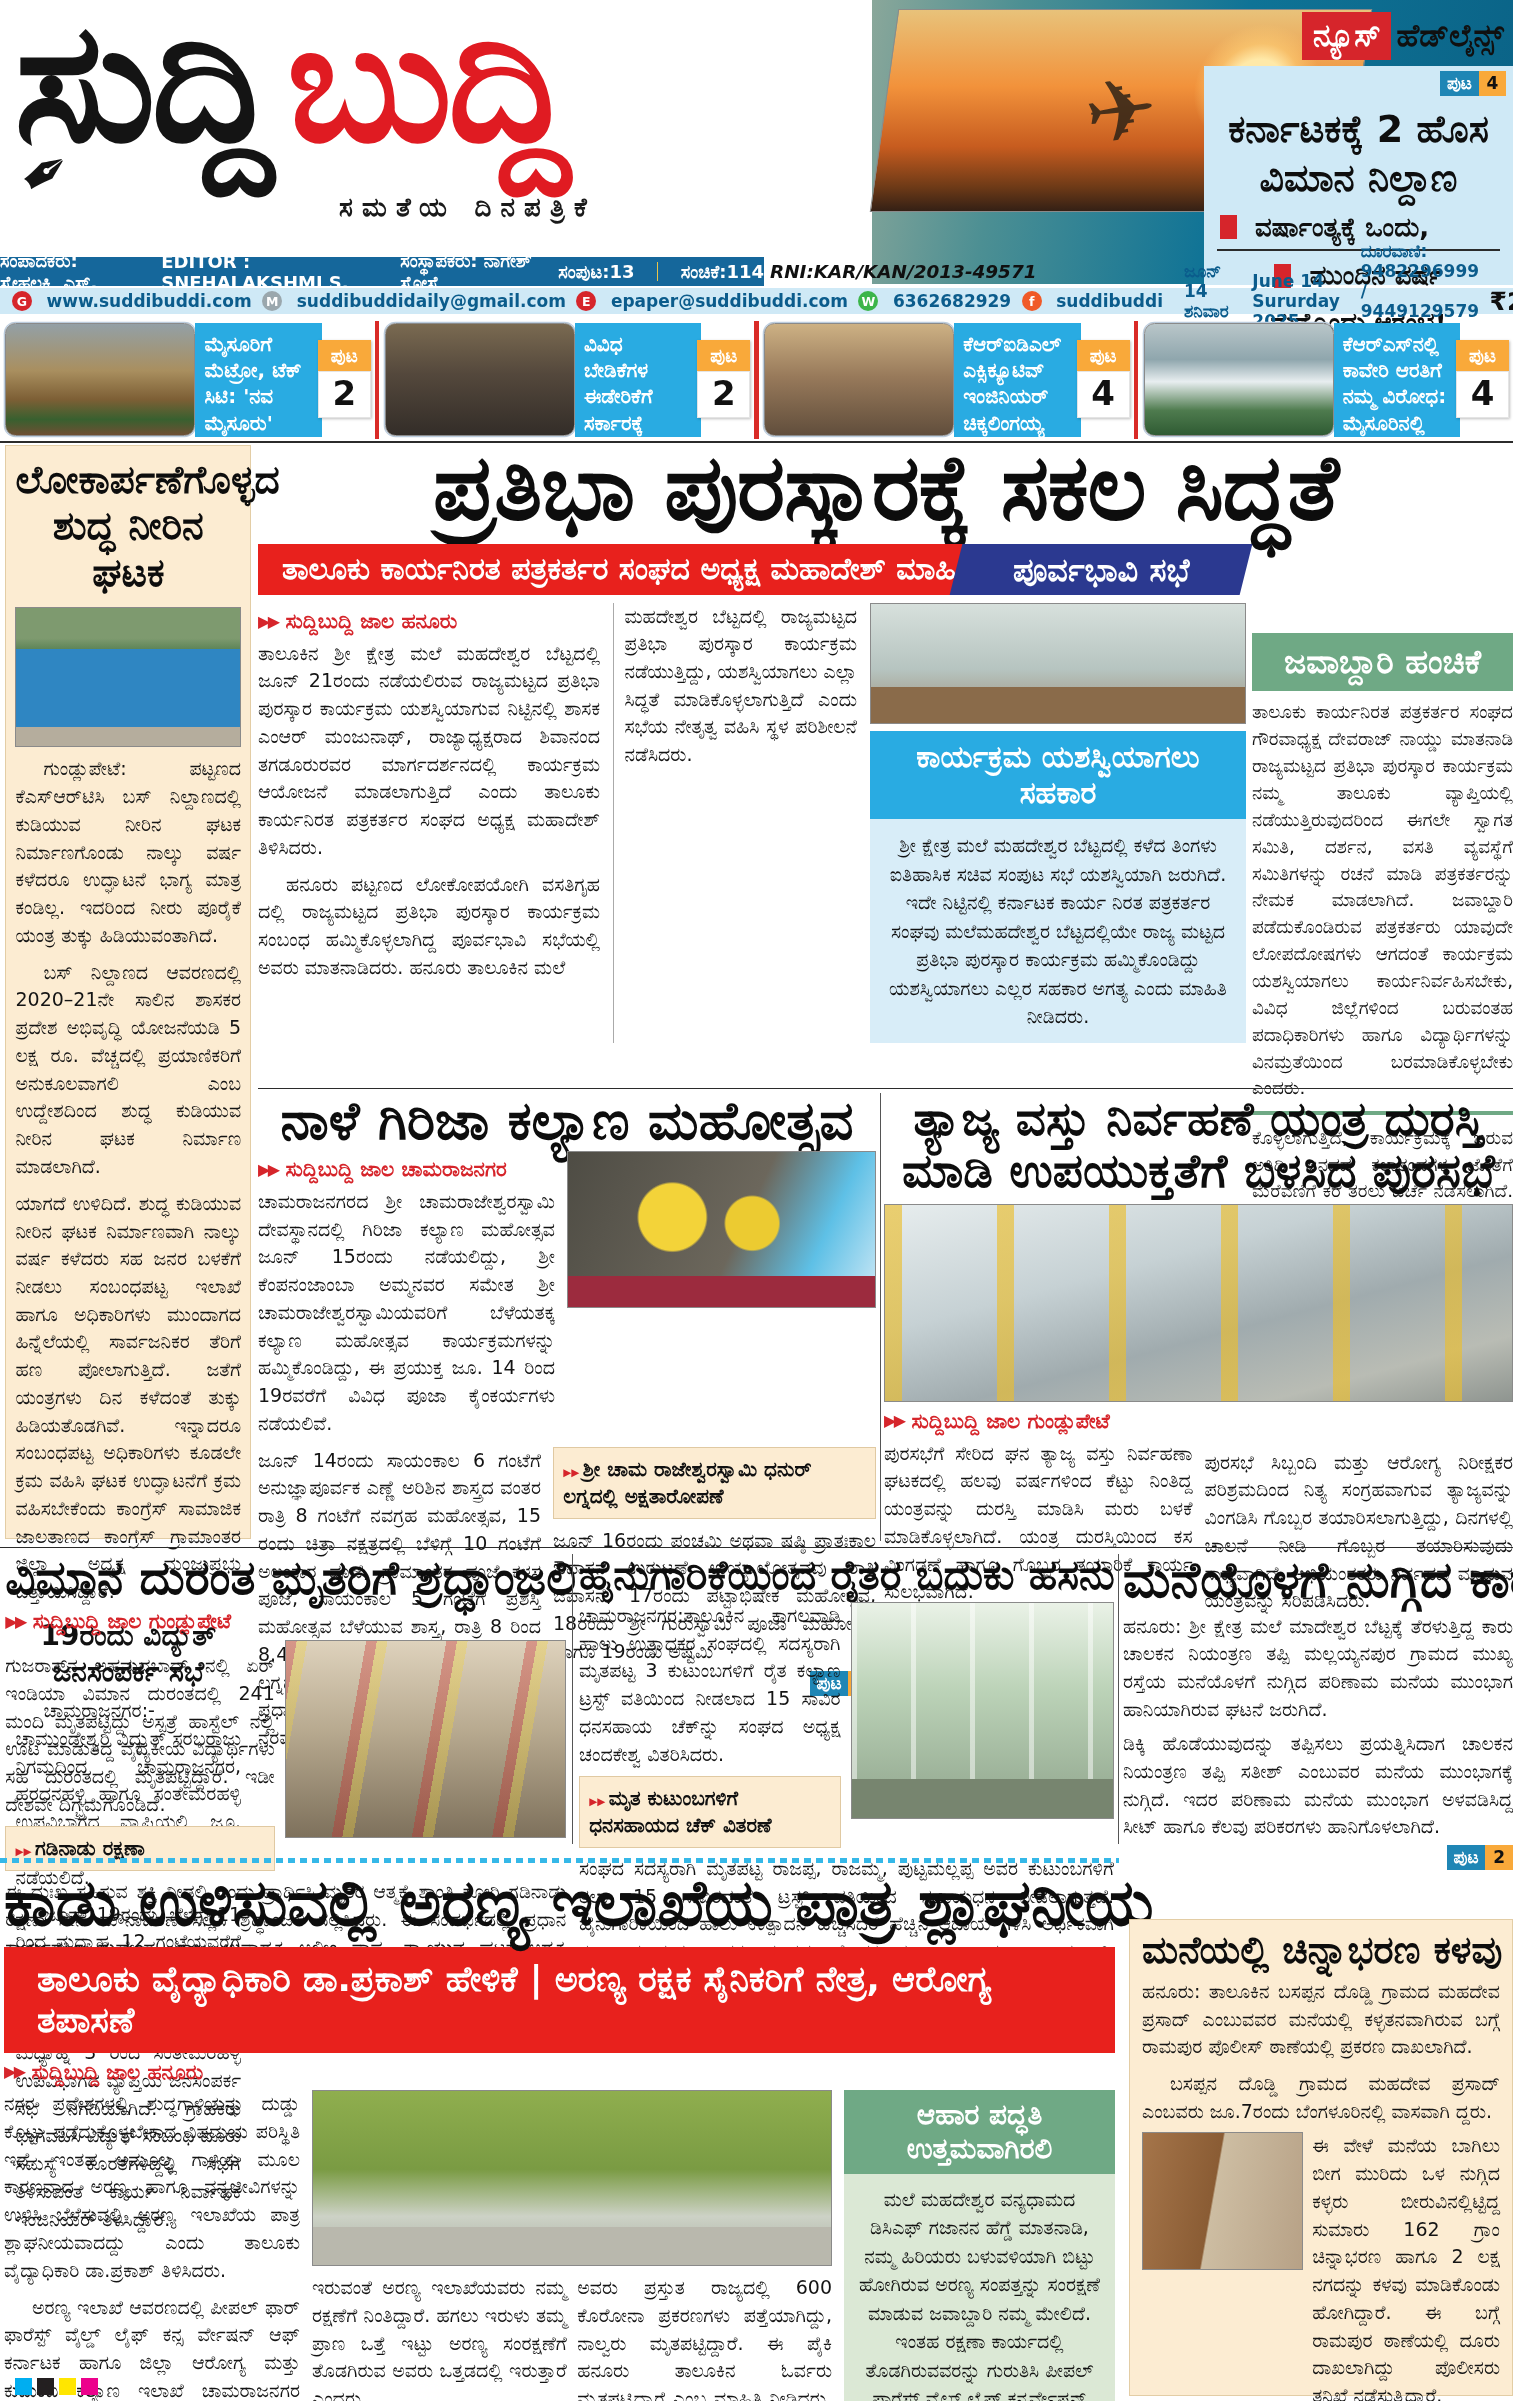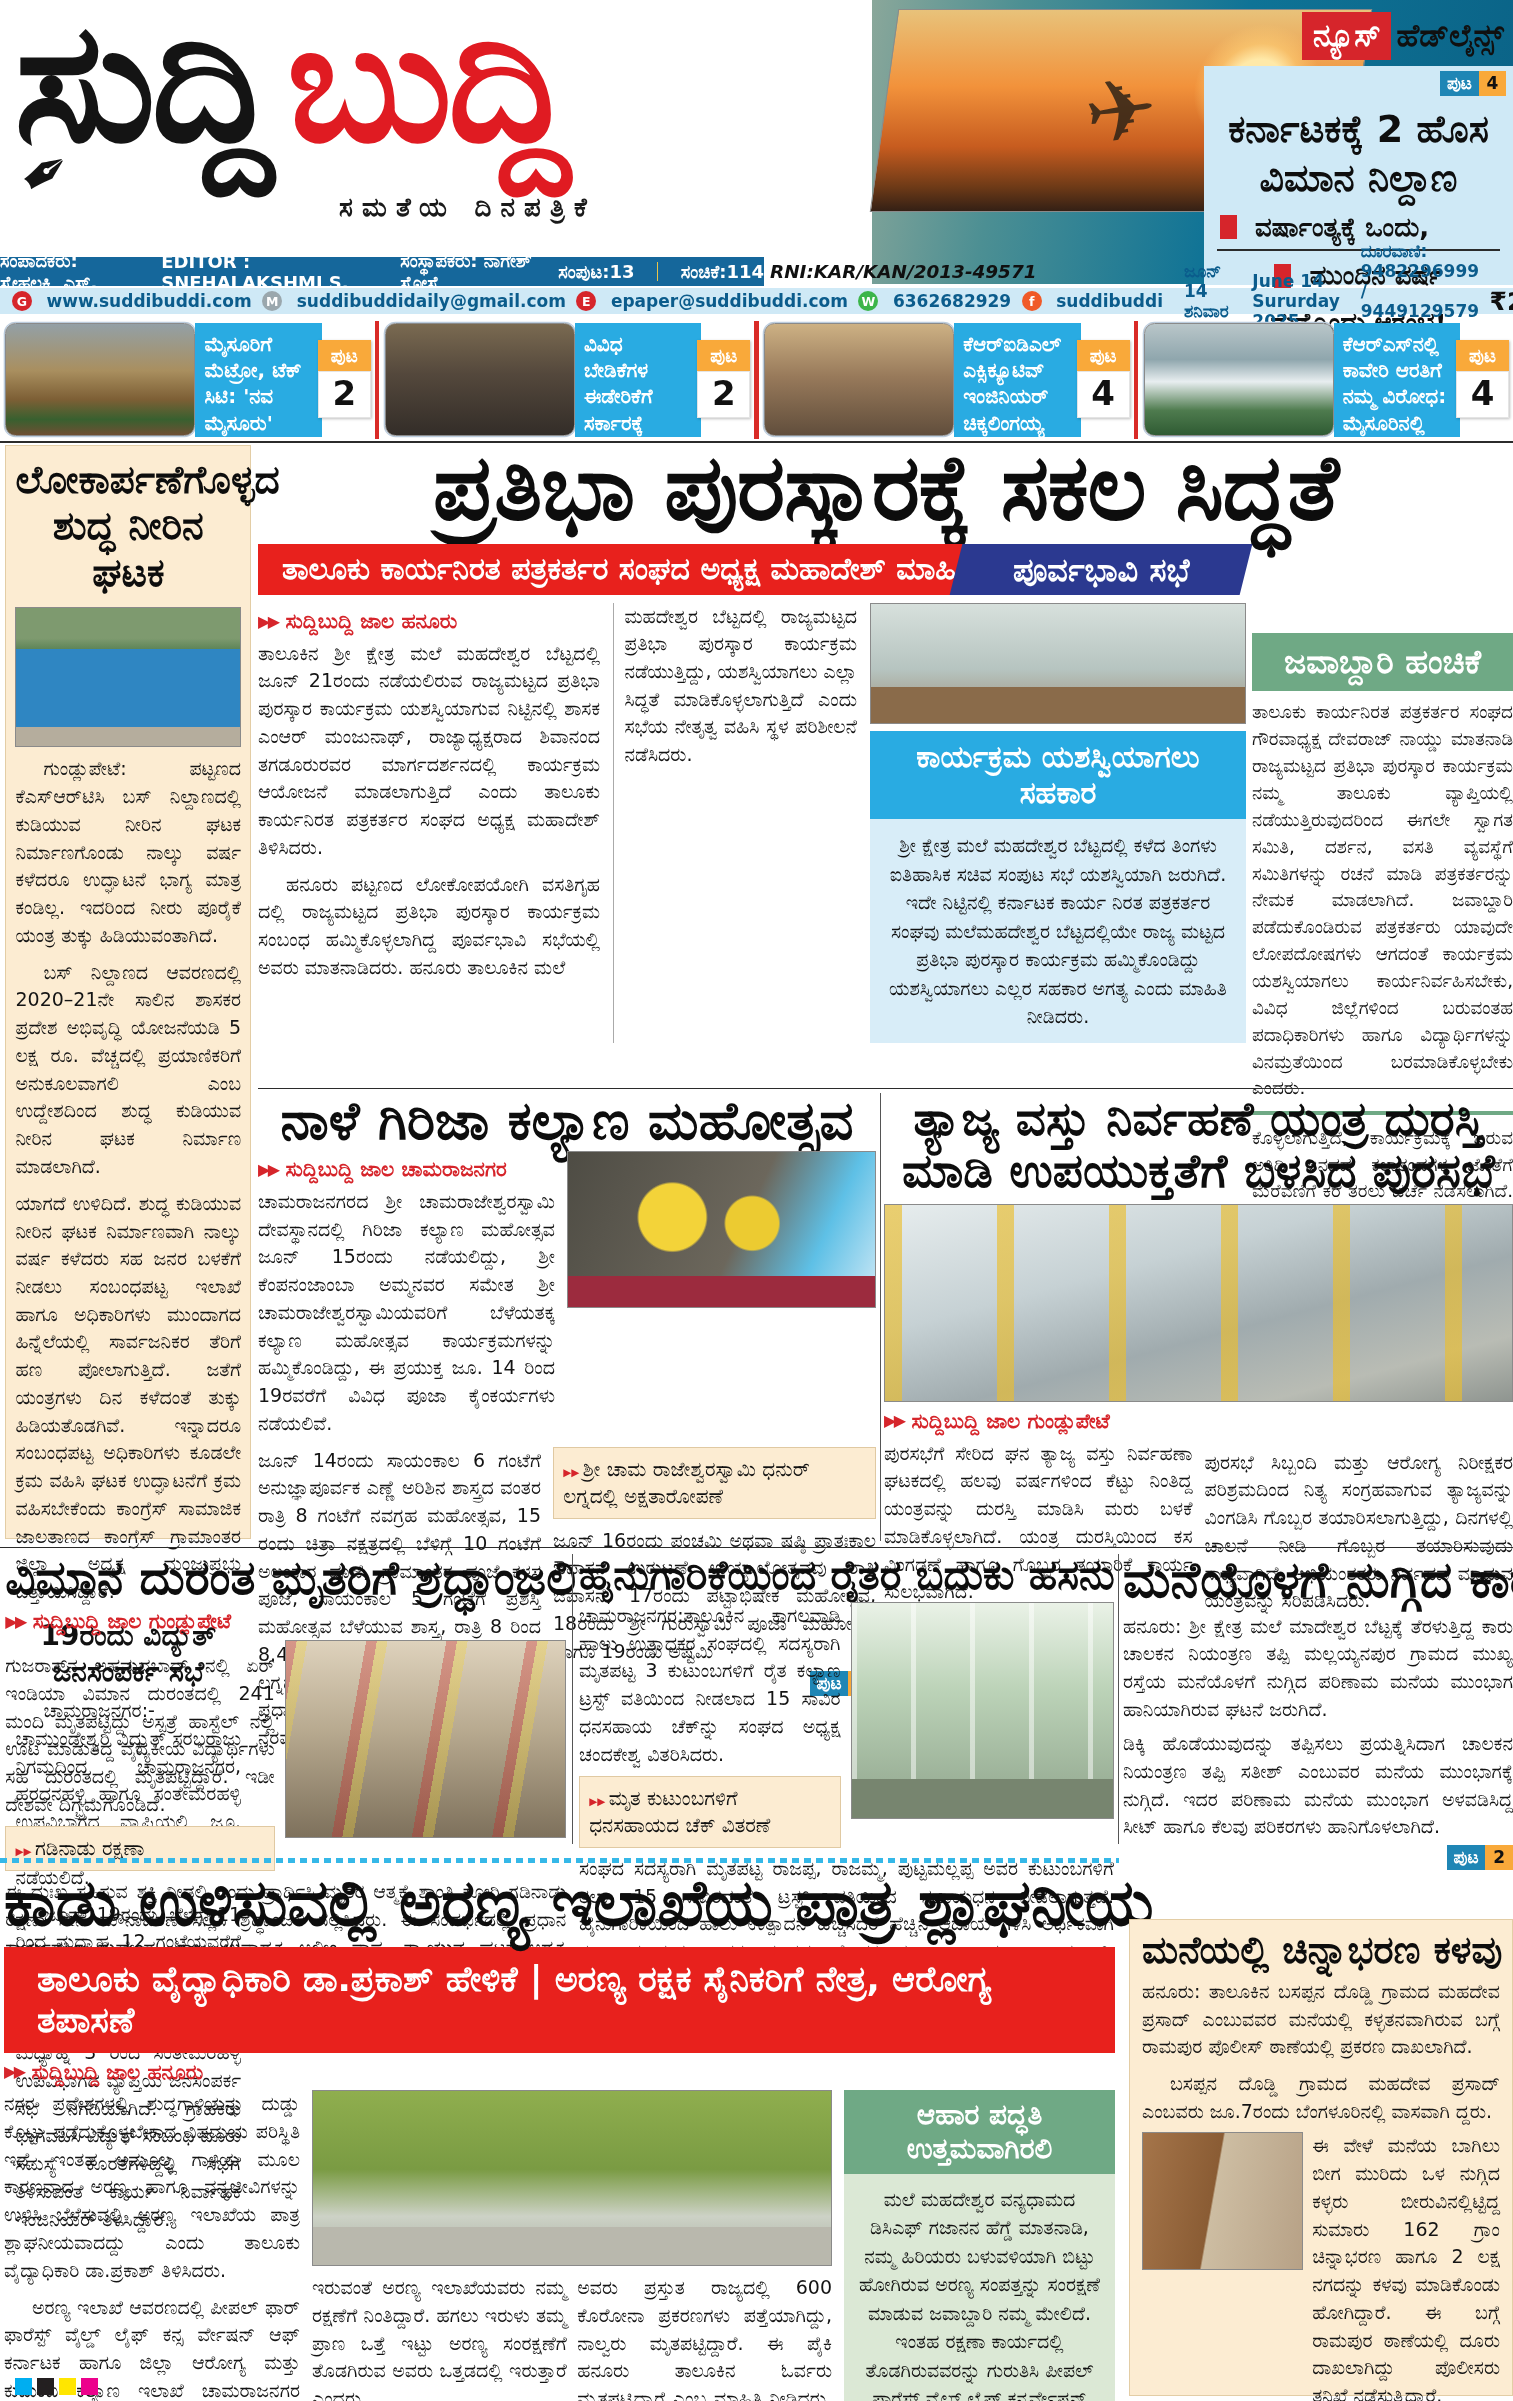--- a/index.html
+++ b/index.html
@@ -68,21 +68,21 @@
   .byline .arr { font-size:16px; margin-right:8px; letter-spacing:-2.6px; }
   .bt { font-size:19px; line-height:1.46; text-align:justify; color:#141414; }
   .bt + .bt { margin-top:9.2px; }
   .indent { text-indent:28px; }
   .pbadge { display:inline-flex; vertical-align:middle; font-weight:bold; line-height:1; }
   .pb-l { background:#1f86b5; color:#fff; padding:4px 6.6px; font-size:17px; }
   .pb-n { background:#f9a93a; color:#111; padding:4px 8px; font-size:17px; }
   .photo { border:0.7px solid #8a8a8a; }
   .callout { background:#fcecd2; border:0.7px solid #e0c9a2; padding:8px 9.2px; }
   .callout .ct { color:#d6252b; font-weight:bold; }
-  .callout .cti { font-weight:400; font-size:20px; line-height:1.35; }
+  .callout .cti { font-weight:700; font-size:20px; line-height:1.35; }
 
   
   .left-rail { position:absolute; left:5.3px; top:445px; width:246px; height:1094px; background:#fcecd2; border:0.7px solid #e3cda5; padding:10.5px 9.2px; }
   .lead-h { font-size:39px; font-weight:900; text-align:center; line-height:1.2; }
   .lead-photo { width:100%; height:140px; margin:10.5px 0 8px;
     background:
       linear-gradient(0deg,#b5ad9d 0 14%, transparent 14%),
       linear-gradient(180deg,#7e9a6f 0 22%, #5d8457 30%, transparent 30%),
       linear-gradient(180deg, transparent 30%, #2f86c2 30% 86%, #b5ad9d 86%);
   }

